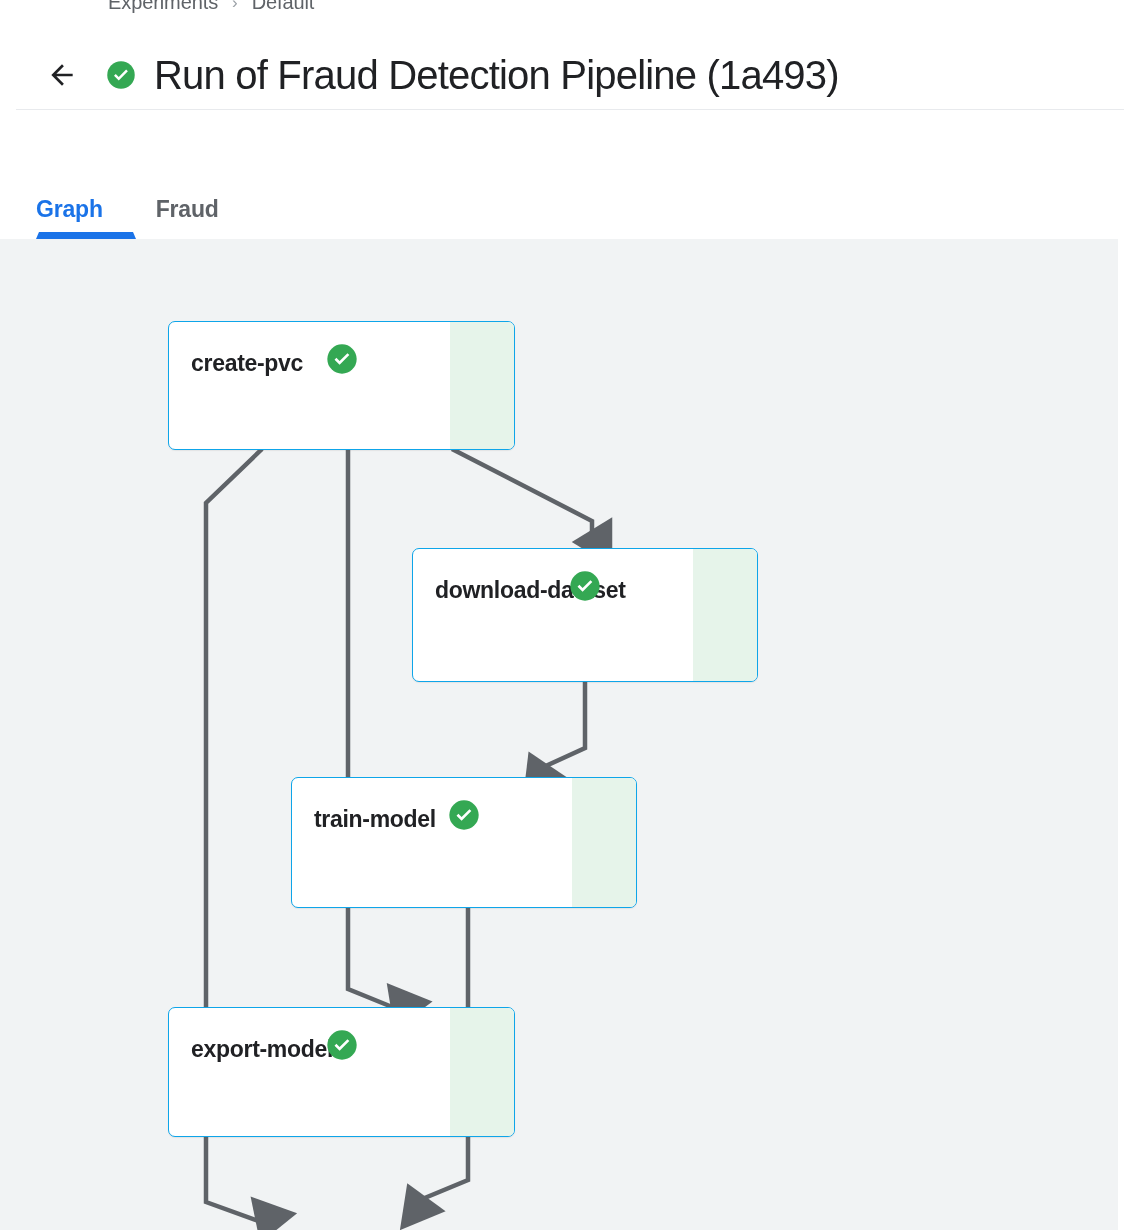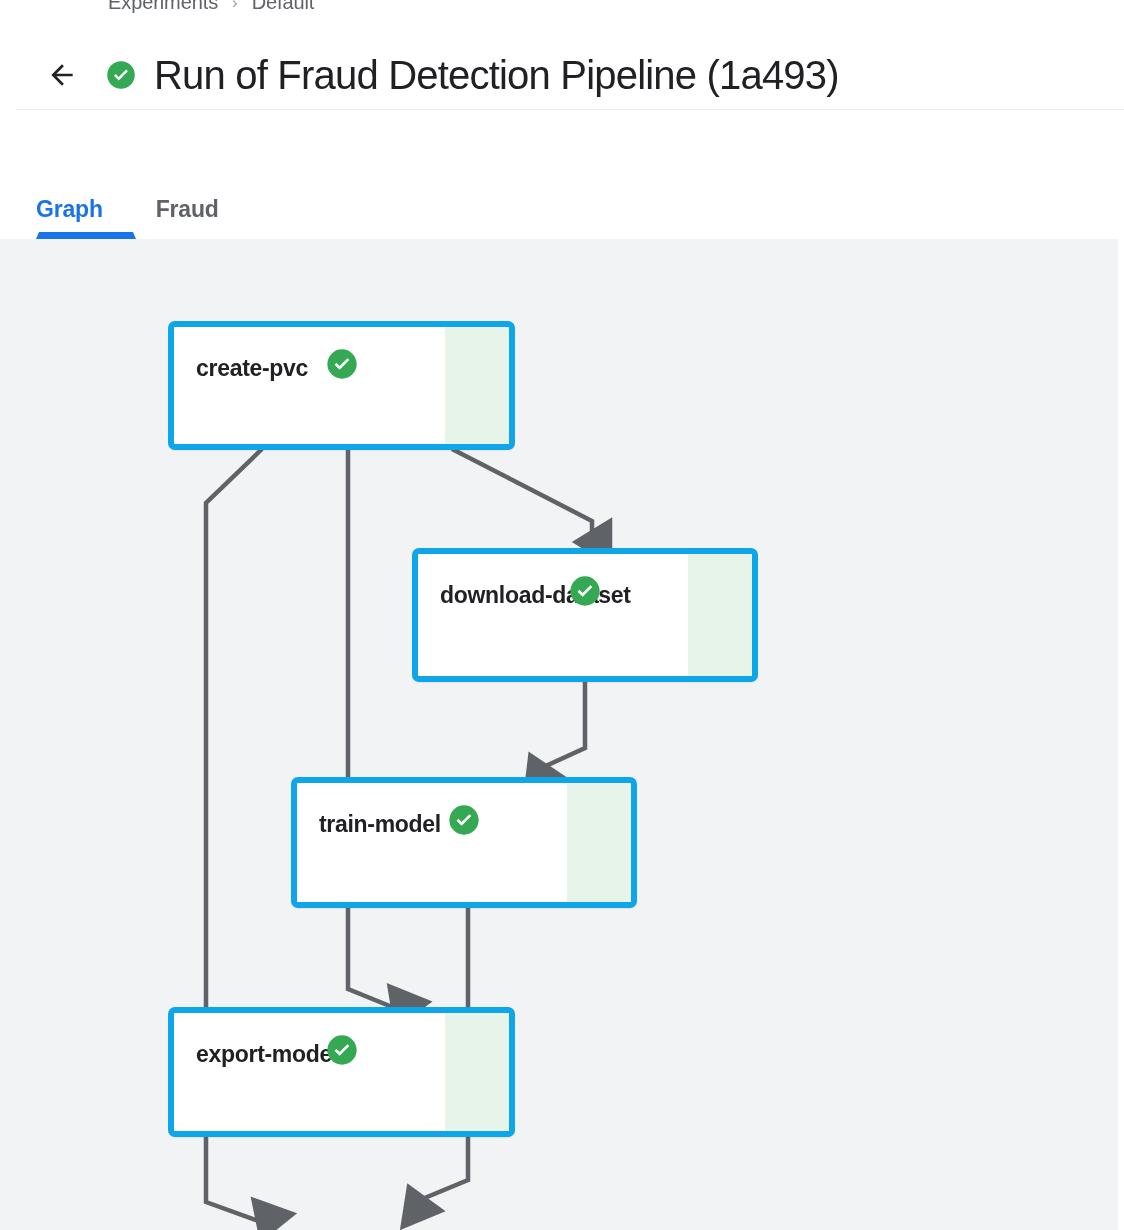--- a/index.html
+++ b/index.html
@@ -145,21 +145,21 @@
     left: 0; top: 0;
     width: 1118px;
     height: 991px;
     pointer-events: none;
   }
 
   
   .node {
     position: absolute;
     background: #ffffff;
-    border: 6px solid #0ea5e9;
+    border: 1px solid #0ea5e9;
     border-radius: 7px;
     box-sizing: border-box;
     overflow: hidden;
     cursor: pointer;
     box-shadow: 0 1px 1px rgba(60,64,67,.08);
   }
   .node-label {
     position: absolute;
     left: 22px;
     top: 28px;

